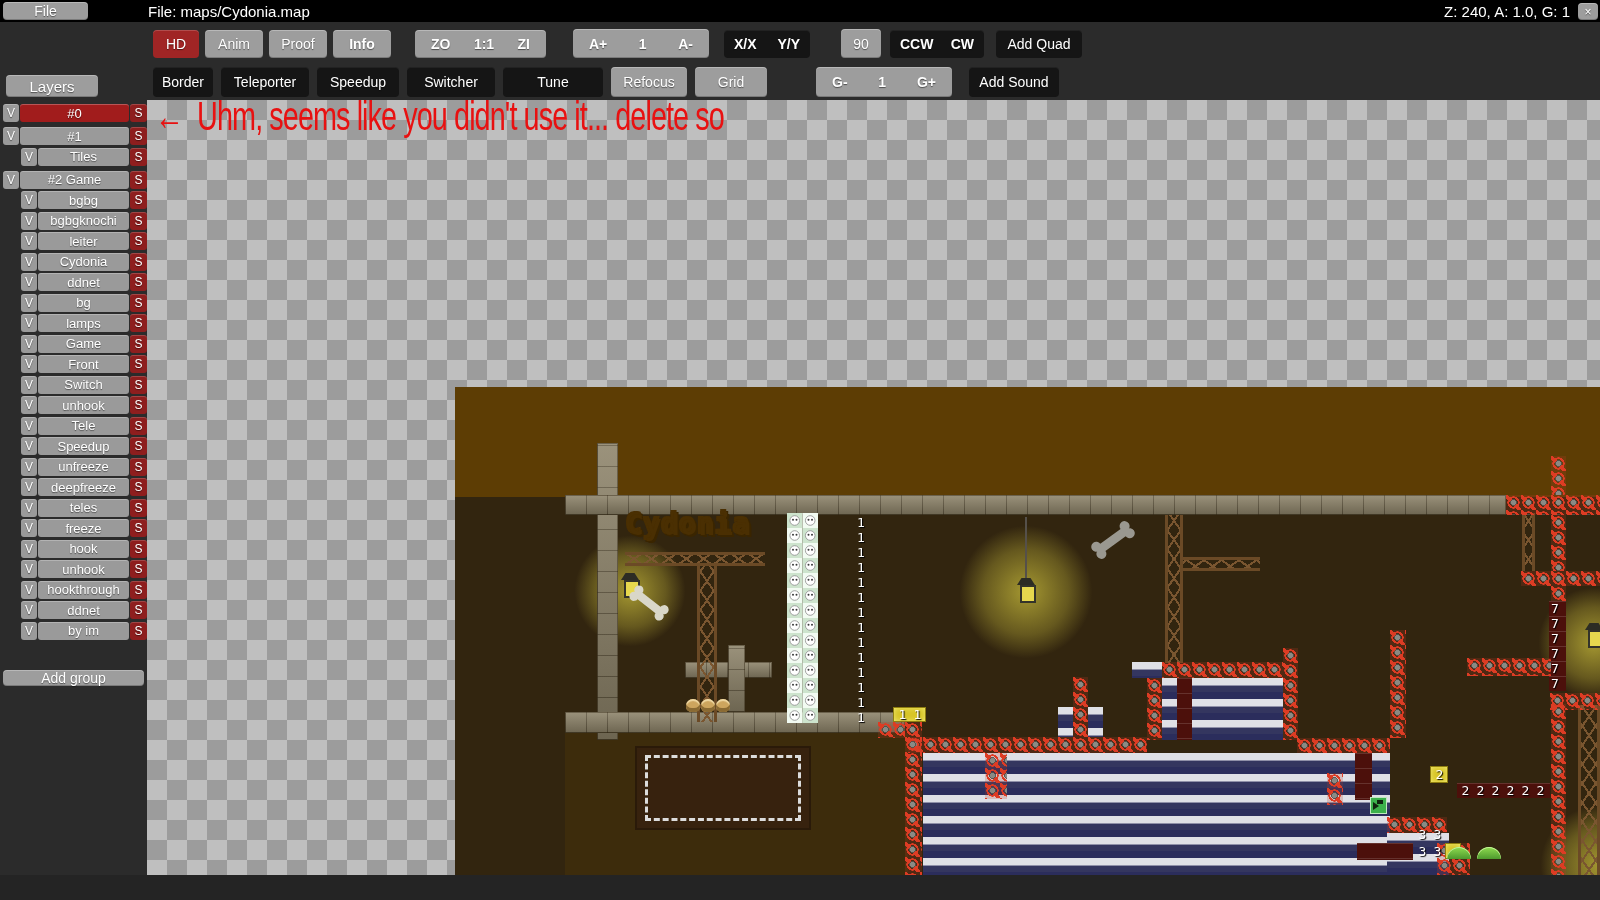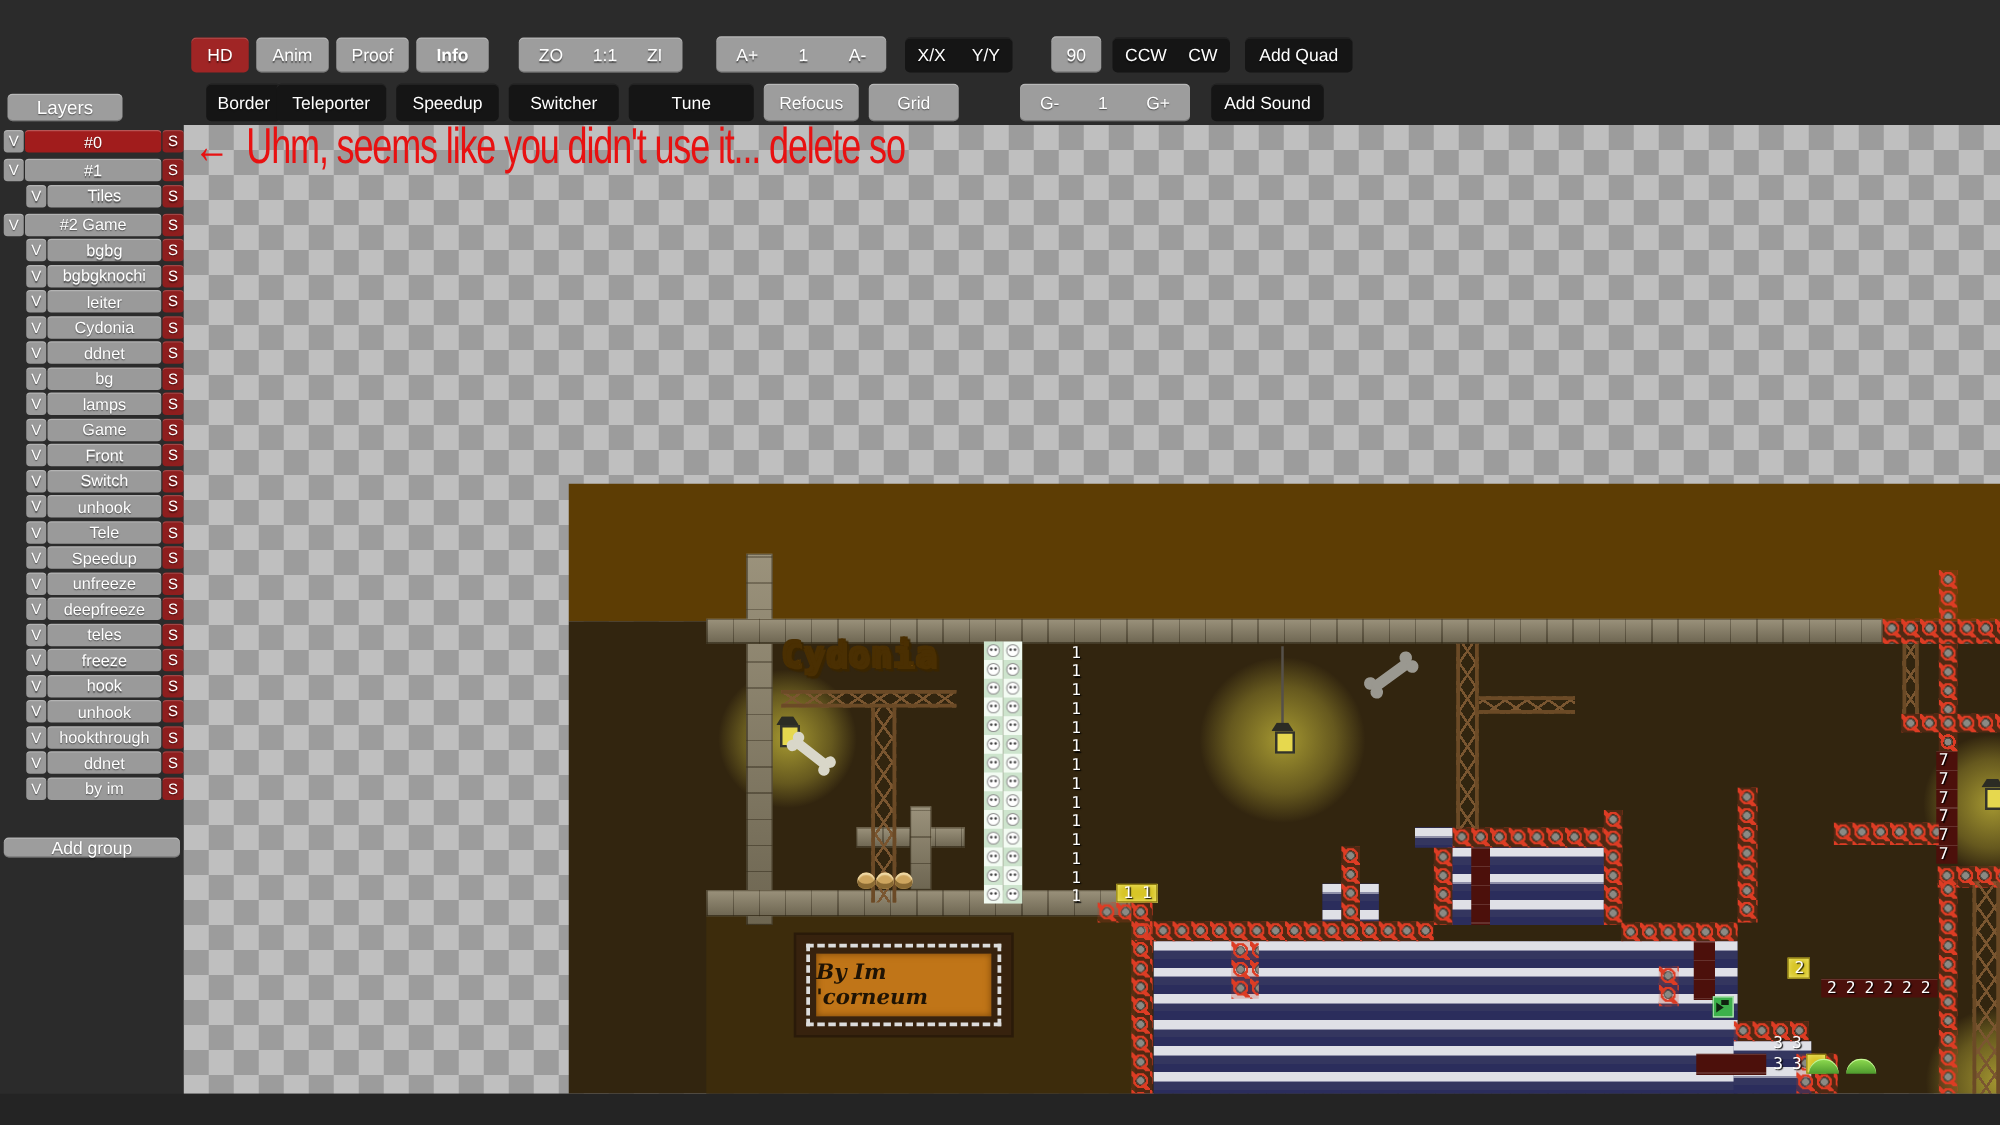--- a/index.html
+++ b/index.html
@@ -9,21 +9,21 @@
 
   
   .topbar { position:absolute; left:0; top:0; width:1600px; height:22px; background:#000; }
   .btn { position:absolute; display:flex; align-items:center; justify-content:center;
          border-radius:4px; color:#fff; font-size:14px;
          text-shadow:0 1px 1px rgba(0,0,0,.5); cursor:default; white-space:nowrap; }
   .gray { background:#9d9d9d; box-shadow:inset 0 1px 0 rgba(255,255,255,.28), inset 0 -1px 0 rgba(0,0,0,.22); }
   .dark { background:#151515; box-shadow:inset 0 1px 0 rgba(255,255,255,.06); }
   .red  { background:#a02525; box-shadow:inset 0 1px 0 rgba(255,255,255,.18); }
   .seg  { display:flex; align-items:center; justify-content:space-between; padding:0 16px; }
-  .seg span { text-shadow:0 1px 1px rgba(0,0,0,.5); }
+  .seg span { text-shadow:0 1px 1px rgba(0,0,0,.5);font-weight:bold; }
   .title-text { position:absolute; left:148px; top:3px; color:#fff; font-size:15px; }
   .status-text { position:absolute; right:30px; top:3px; color:#fff; font-size:15px; }
   .close-x { position:absolute; left:1578px; top:3px; width:20px; height:17px; font-size:12px; }
 
   
   .layers-header { left:6px; top:75px; width:92px; height:22px; font-size:15px; }
   #layer-rows { position:absolute; left:3px; top:104px; width:144px; }
   .lrow { display:flex; height:18px; margin-bottom:2.5px; }
   .lrow.gap { margin-top:5px; }
   .lrow.child { padding-left:18px; }
@@ -114,20 +114,26 @@
       box-shadow:inset 0 -4px 0 #8a6a33, inset 0 2px 1px #efd9a5; display:inline-block; margin-right:1px; }
   .turret { width:24px; height:12px; border-radius:12px 12px 0 0;
       background:linear-gradient(#8fdc50, #4e9a2e); box-shadow:inset 0 1px 0 #c6f598; }
   .bottombar { position:absolute; left:0; top:875px; width:1600px; height:25px; background:#242424; }
 </style>
 </head>
 <body>
 
 <div id="root">
 
+  <div class="topbar">
+    <div class="btn gray" style="left:3px; top:2px; width:85px; height:18px;">File</div>
+    <div class="title-text">File: maps/Cydonia.map</div>
+    <div class="status-text">Z: 240, A: 1.0, G: 1</div>
+    <div class="btn gray close-x">×</div>
+  </div>
 
   <div>
     <div class="btn red" style="left:153px; top:30px; width:46px; height:28px;">HD</div>
     <div class="btn gray" style="left:205px; top:30px; width:58px; height:28px;">Anim</div>
     <div class="btn gray" style="left:269px; top:30px; width:58px; height:28px;">Proof</div>
     <div class="btn gray" style="left:333px; top:30px; width:58px; height:28px;font-weight:bold;">Info</div>
     <div class="btn gray seg" style="left:415px; top:30px; width:131px; height:28px;">
       <span>ZO</span>
       <span>1:1</span>
       <span>ZI</span>
@@ -143,21 +149,21 @@
     </div>
     <div class="btn gray" style="left:841px; top:29px; width:40px; height:29px;">90</div>
     <div class="btn dark seg" style="left:890px; top:30px; width:94px; height:28px; padding:0 10px;">
       <span>CCW</span>
       <span>CW</span>
     </div>
     <div class="btn dark" style="left:996px; top:30px; width:86px; height:28px;">Add Quad</div>
   </div>
 
   <div>
-    <div class="btn dark" style="left:165px; top:67px; width:60px; height:30px;">Border</div>
+    <div class="btn dark" style="left:153px; top:67px; width:60px; height:30px;">Border</div>
     <div class="btn dark" style="left:221px; top:67px; width:88px; height:30px;">Teleporter</div>
     <div class="btn dark" style="left:317px; top:67px; width:82px; height:30px;">Speedup</div>
     <div class="btn dark" style="left:407px; top:67px; width:88px; height:30px;">Switcher</div>
     <div class="btn dark" style="left:503px; top:67px; width:100px; height:30px;">Tune</div>
     <div class="btn gray" style="left:611px; top:67px; width:76px; height:30px;">Refocus</div>
     <div class="btn gray" style="left:695px; top:67px; width:72px; height:30px;">Grid</div>
     <div class="btn gray seg" style="left:816px; top:67px; width:136px; height:30px;">
       <span>G-</span>
       <span>1</span>
       <span>G+</span>
@@ -417,23 +423,20 @@
           <span>2</span>
           <span>2</span>
         </div>
 
       <div class="abs" style="left:231px; top:311px;">
         <span class="pickup"></span><span class="pickup"></span><span class="pickup"></span>
       </div>
 
       <div class="abs sign-outer" style="left:182px; top:361px; width:172px; height:80px;">
         <div class="sign-border"></div>
-        <div class="sign-plate">
-          <span class="sign-text">By Im 'corneum</span>
-        </div>
       </div>
 
       <div class="abs yellowtile" style="left:438px; top:320px; width:33px; height:15px;"></div>
       <div class="abs numrow" style="left:440px; top:320px;">
           <span>1</span>
           <span>1</span>
         </div>
       <div class="abs yellowtile" style="left:975px; top:379px; width:18px; height:17px;"></div>
       <div class="abs numrow" style="left:977px; top:380px;">
           <span>2</span>

